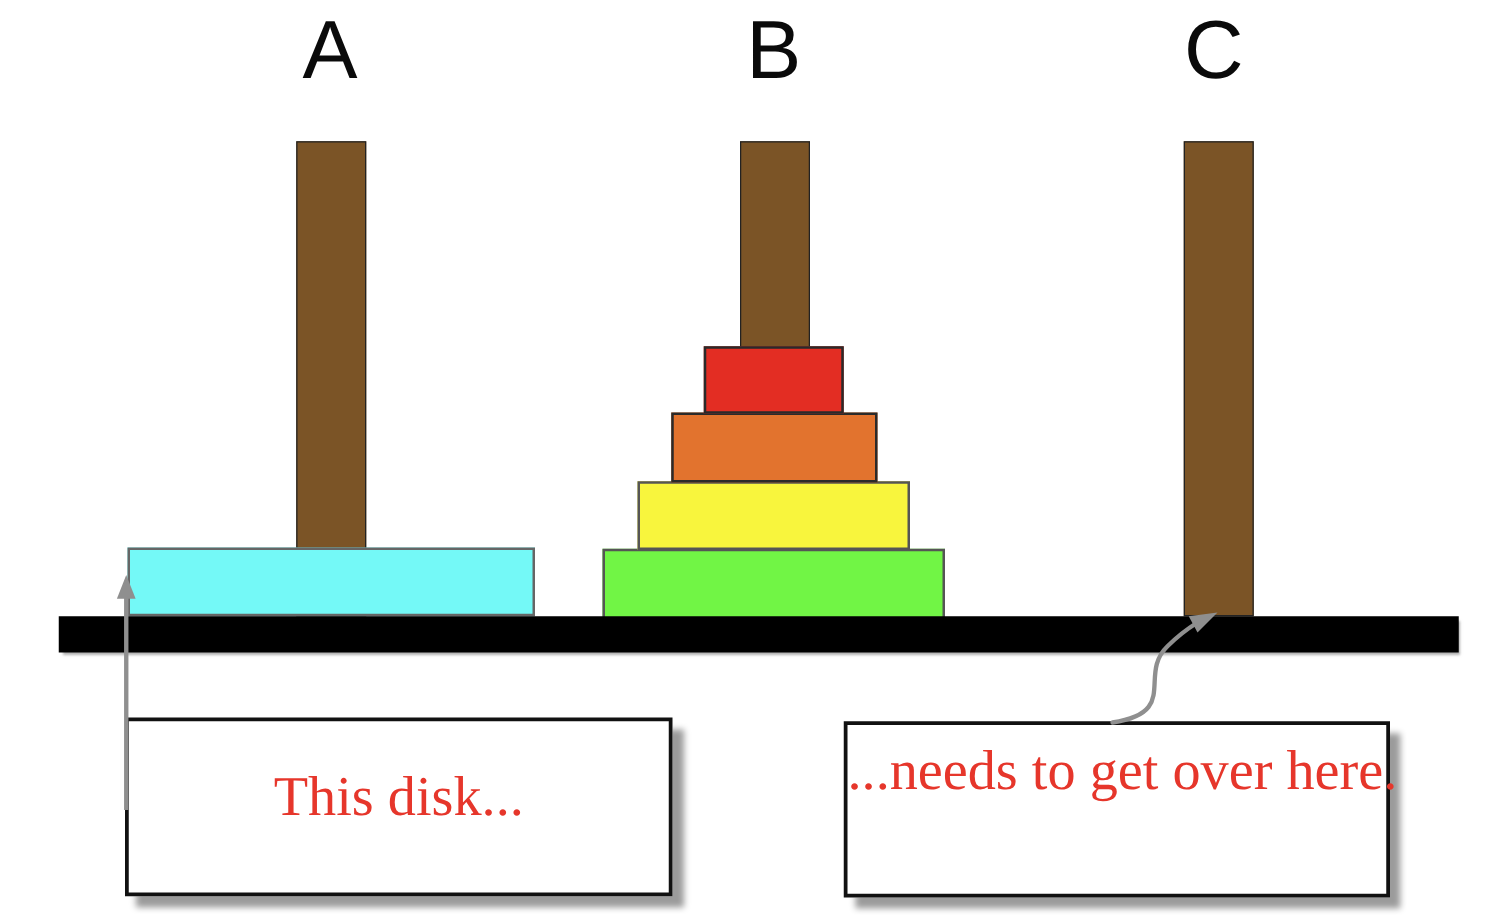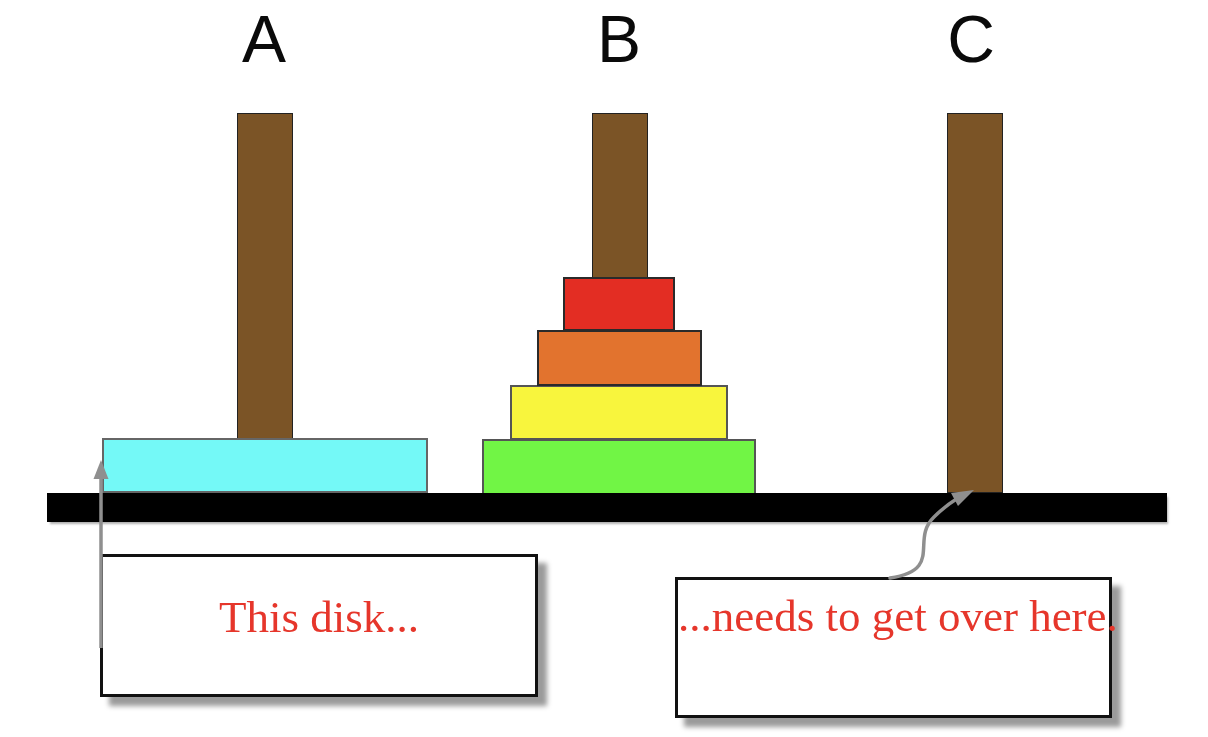--- a/index.html
+++ b/index.html
@@ -81,21 +81,21 @@
 
   <div class="disk" style="left: 102px; top: 438px; width: 326px; height: 55px; border-color: rgb(102, 102, 102); background-color: rgb(116, 249, 247);"></div>
 
   <div class="disk" style="left: 482px; top: 439px; width: 274px; height: 57px; border-color: rgb(85, 85, 85); background-color: rgb(113, 245, 69);"></div>
   <div class="disk" style="left: 510px; top: 385px; width: 218px; height: 55px; border-color: rgb(85, 85, 85); background-color: rgb(248, 245, 61);"></div>
   <div class="disk" style="left: 537px; top: 330px; width: 165px; height: 56px; border-color: rgb(42, 42, 42); background-color: rgb(226, 115, 46);"></div>
   <div class="disk" style="left: 563px; top: 277px; width: 112px; height: 54px; border-color: rgb(42, 42, 42); background-color: rgb(227, 45, 35);"></div>
 
   <div class="base-bar"></div>
 
-  <div class="callout" style="left:100px; top:554px; width:438px; height:143px;">
+  <div class="callout" style="left:100px; top:574px; width:438px; height:143px;">
     <div class="callout-text" style="margin-top: 36px; color: rgb(230, 54, 43);">This disk...</div>
   </div>
 
   <div class="callout" style="left:675px; top:577px; width:437px; height:141px;">
     <div class="callout-text" style="margin-top: 12px; color: rgb(230, 54, 43);">...needs to get over here.</div>
   </div>
 
   <svg class="arrow-layer" viewBox="0 0 1208 737" xmlns="http://www.w3.org/2000/svg">
 
     <g>

